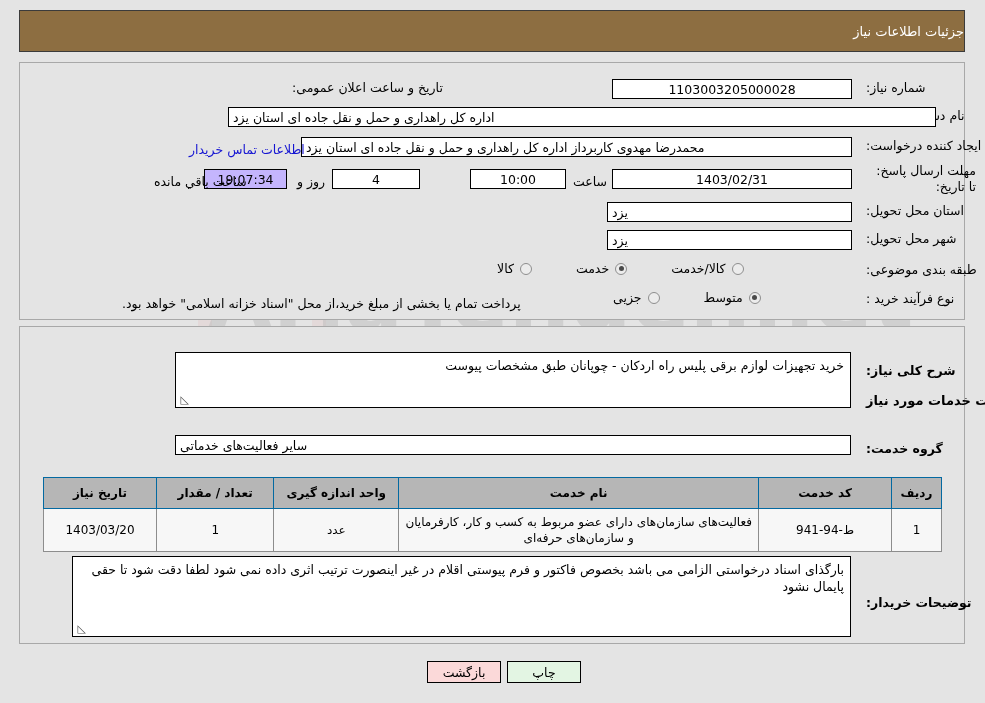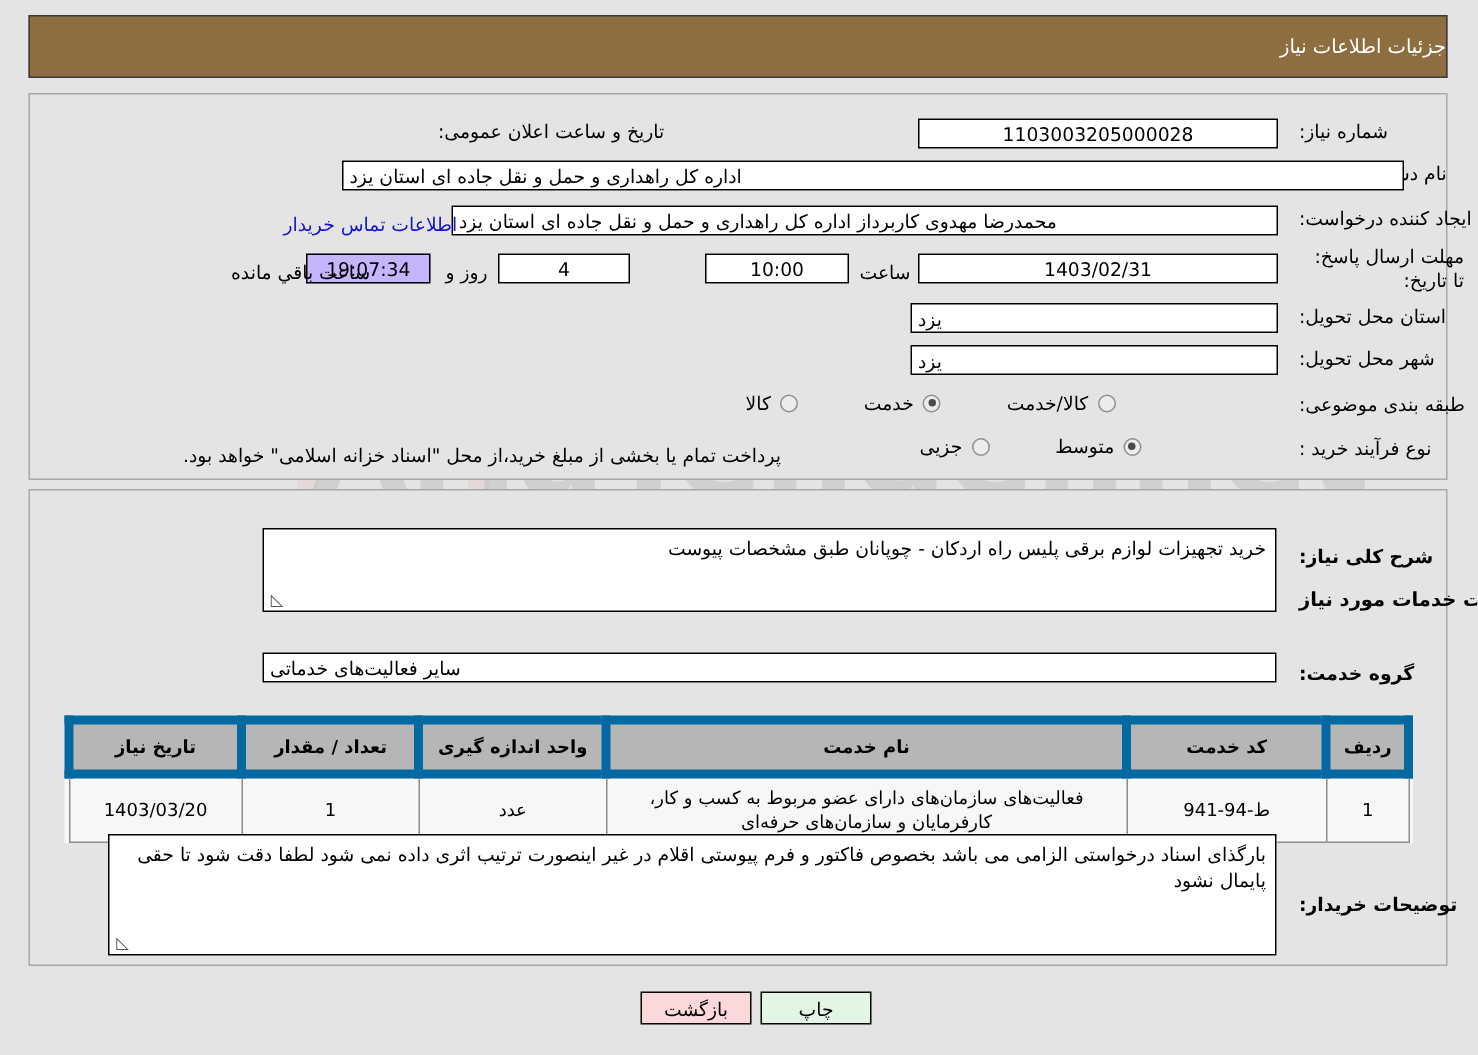--- a/index.html
+++ b/index.html
@@ -168,21 +168,21 @@
     position: absolute;
     left: 43px; top: 477px;
     width: 899px;
     border-collapse: collapse;
     background: #f6f6f6;
     font-size: 12px;
     z-index: 3;
   }
   #svc-table th {
     background: #b6b6b6;
-    border: 6px solid #0369a1;
+    border: 1px solid #0369a1;
     color: #000;
     font-weight: bold;
     font-size: 12px;
     height: 26px;
     padding: 2px 4px;
   }
   #svc-table td {
     background: #f7f7f7;
     border: 1px solid #8d8d8d;
     color: #000;

